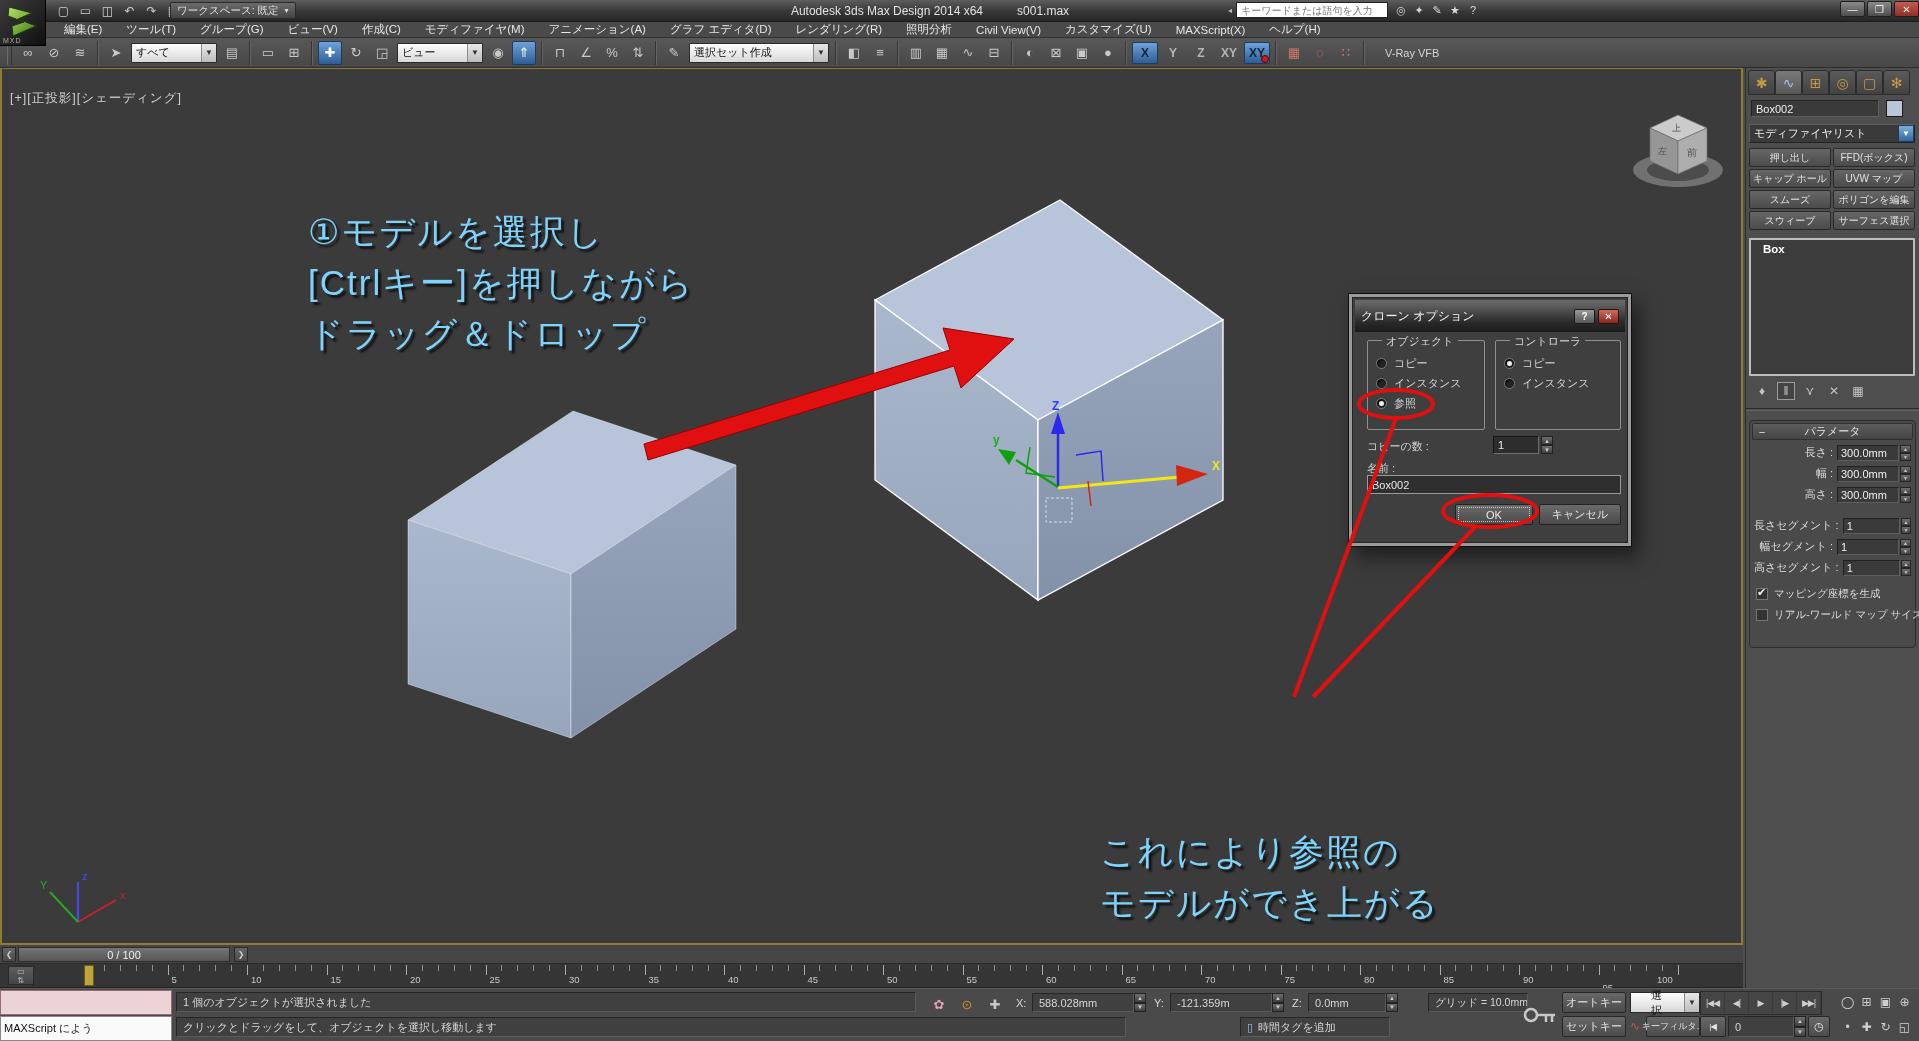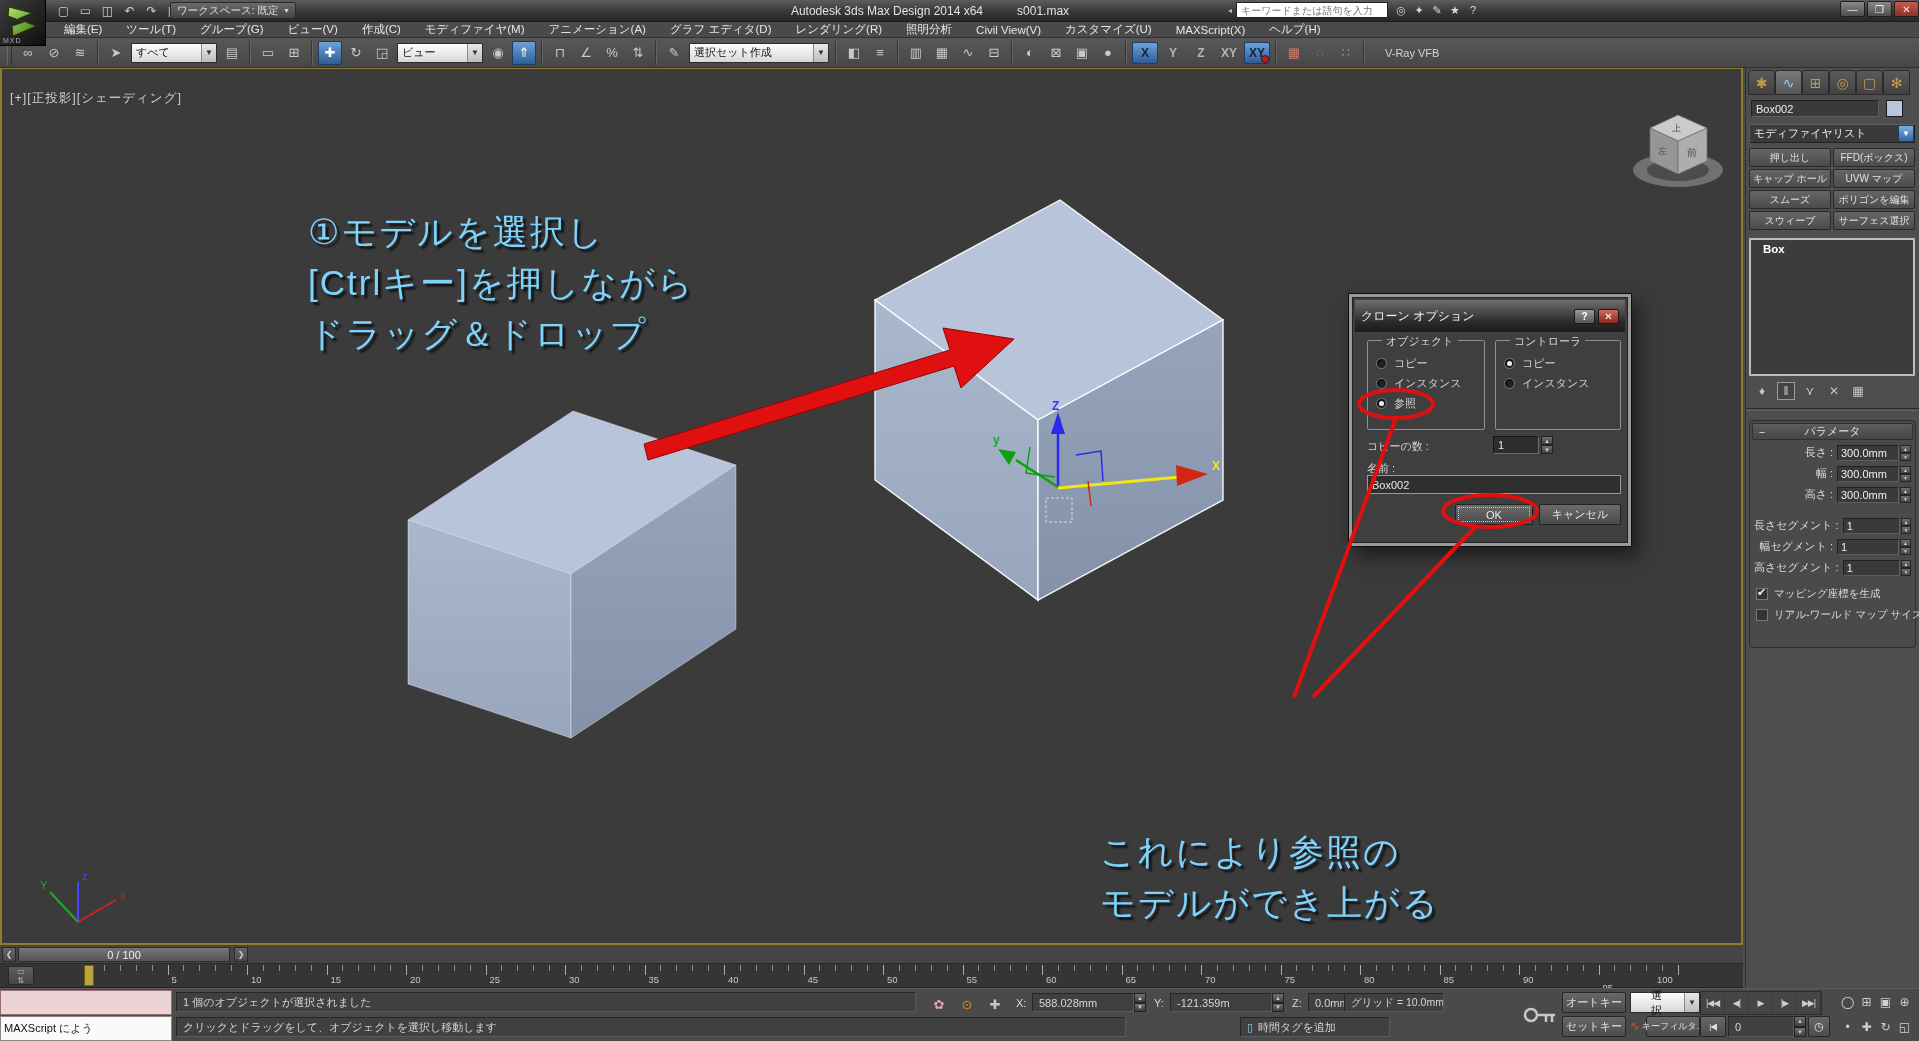--- a/index.html
+++ b/index.html
@@ -737,21 +737,21 @@
 
     <span class="slab" style="left:1292px">Z:</span>
     <div class="well" style="left:1308px;top:4px;width:78px;height:19px">
       <span>0.0mm</span>
     </div>
     <div class="spincol" style="left:1386px;top:4px;height:19px;position:absolute">
         <span>▲</span>
         <span>▼</span>
       </div>
 
-    <div class="well" style="left:1344px;top:4px;width:100px;height:19px;font-size:10.5px">
+    <div class="well" style="left:1428px;top:4px;width:100px;height:19px;font-size:10.5px">
       <span>グリッド = 10.0mm</span>
     </div>
 
     <div class="well" style="left:1240px;top:28px;width:150px;height:20px;gap:5px">
       <span style="color:#9ecbe8">▯</span>
       <span>時間タグを追加</span>
     </div>
 
     <svg width="36" height="48" style="position:absolute;left:1522px;top:2px">
       <circle cx="9" cy="24" r="6" stroke="#c8c8c8" stroke-width="2.5" fill="none"></circle>

